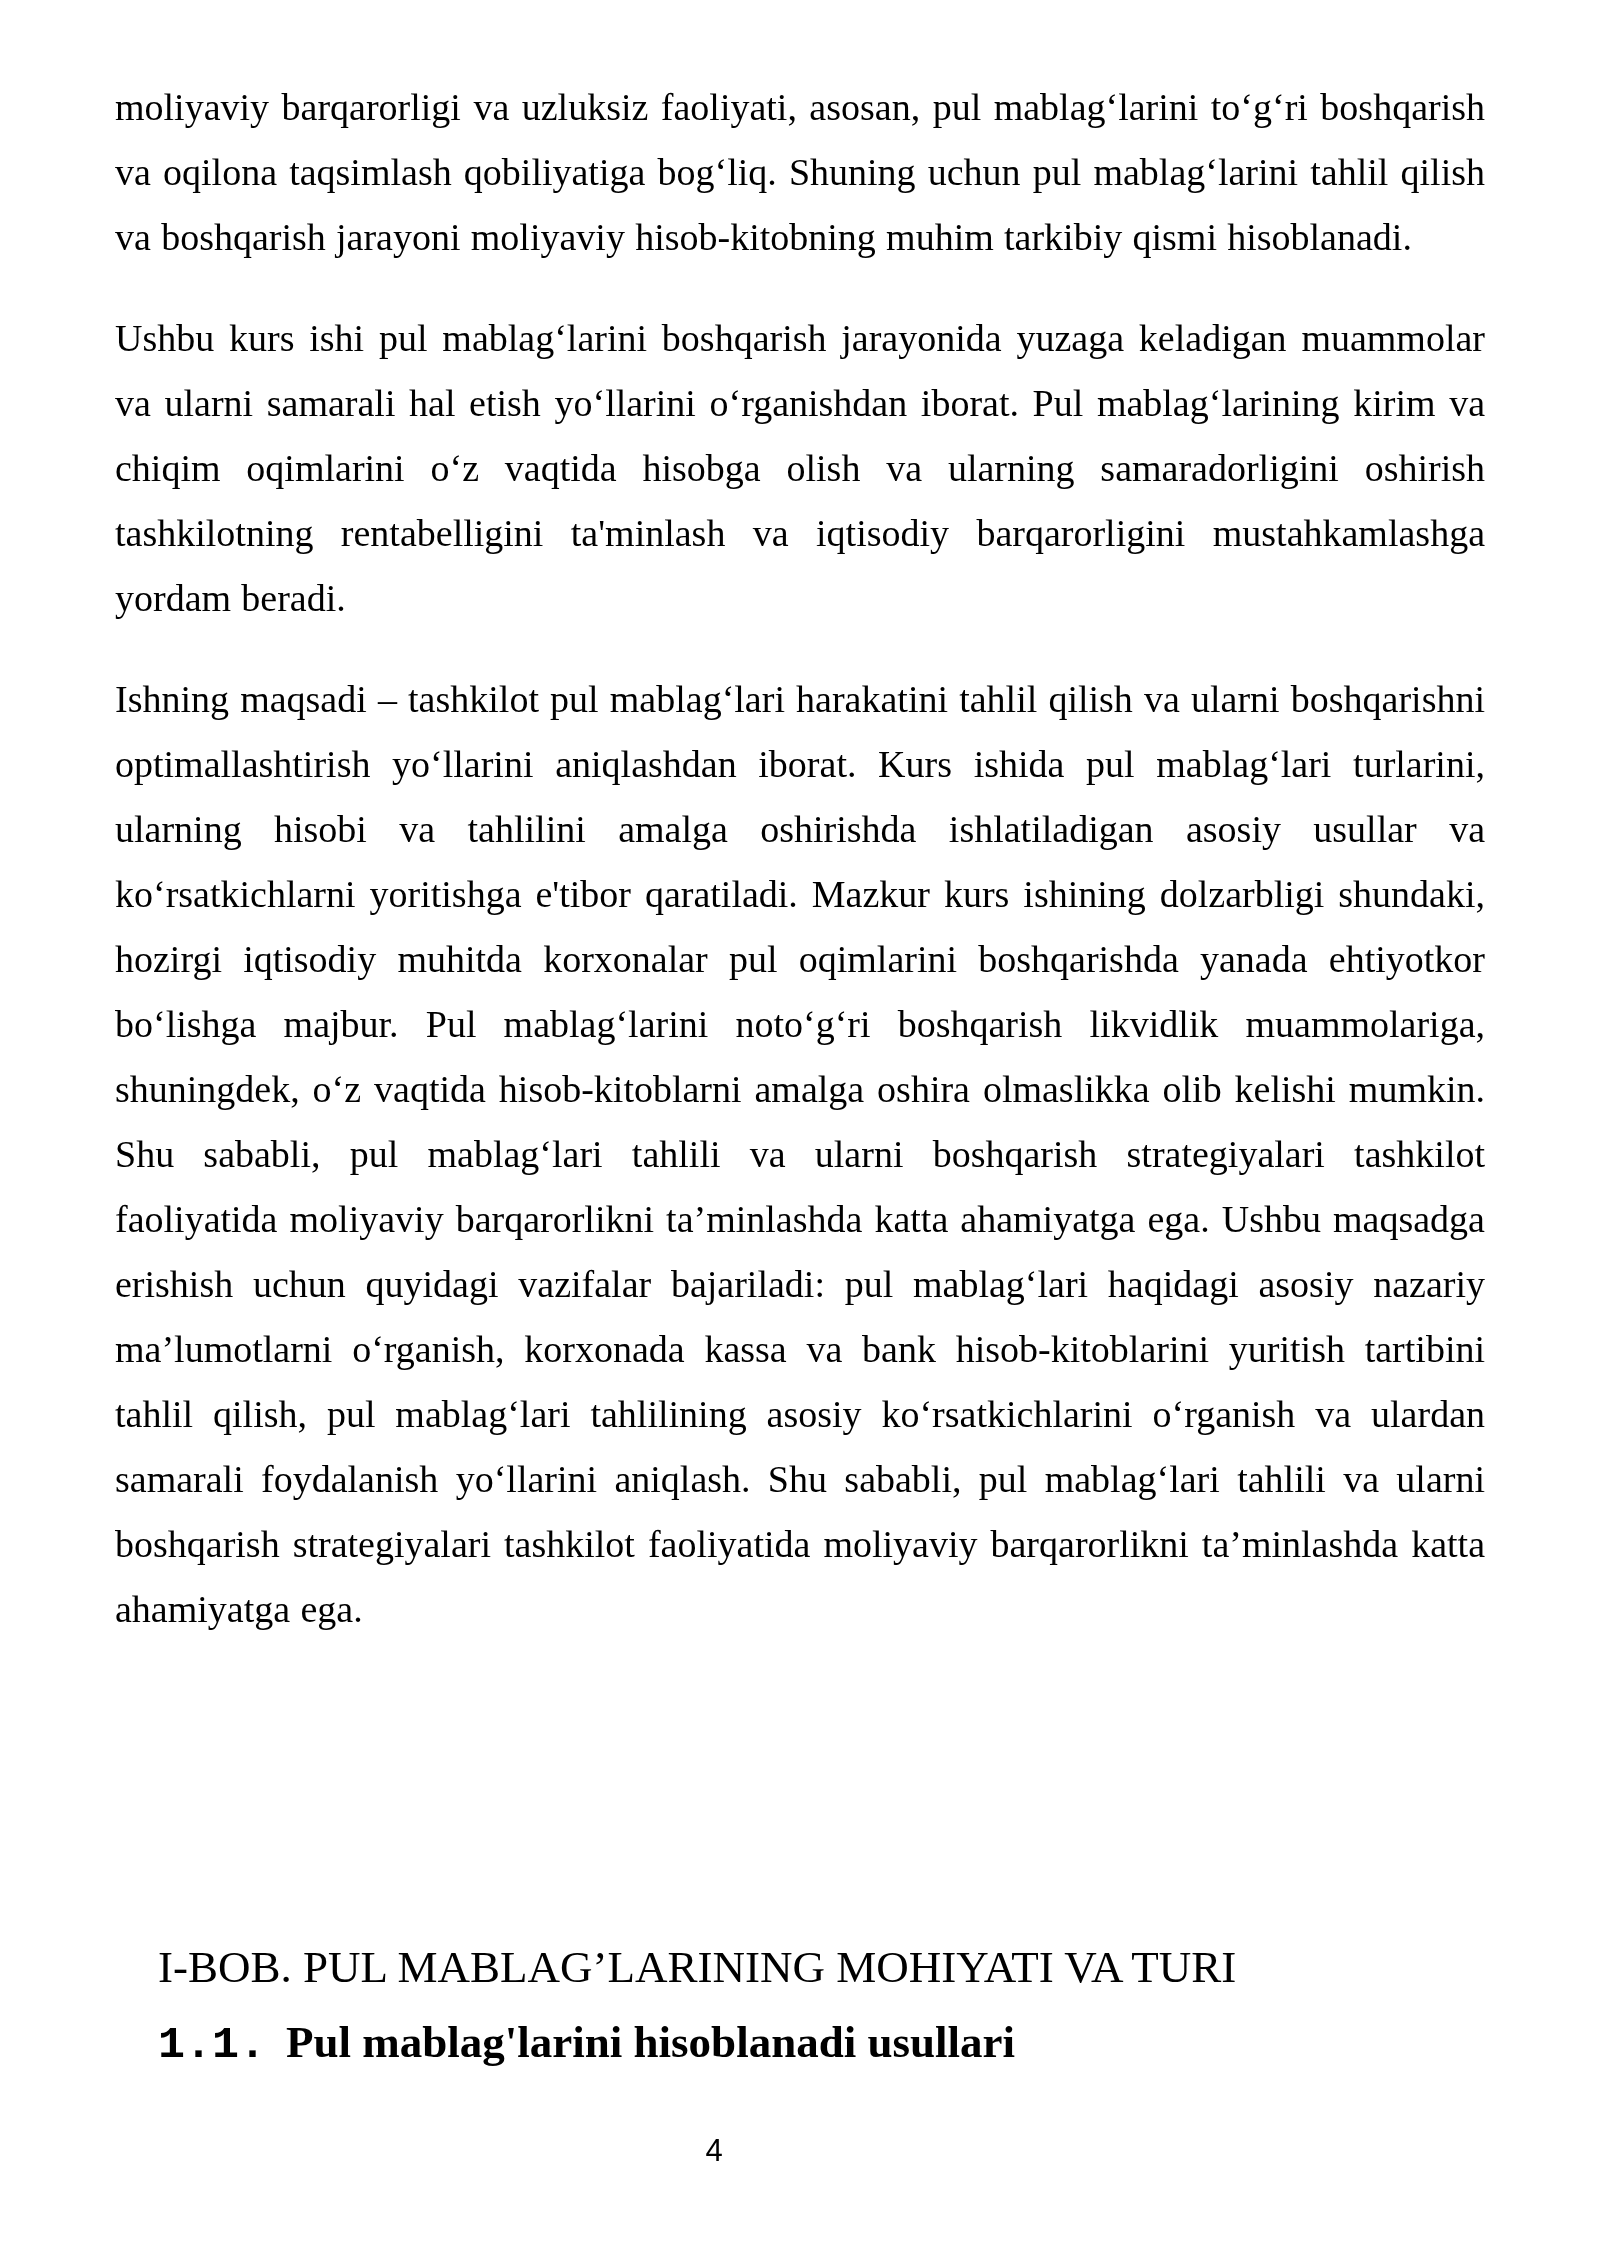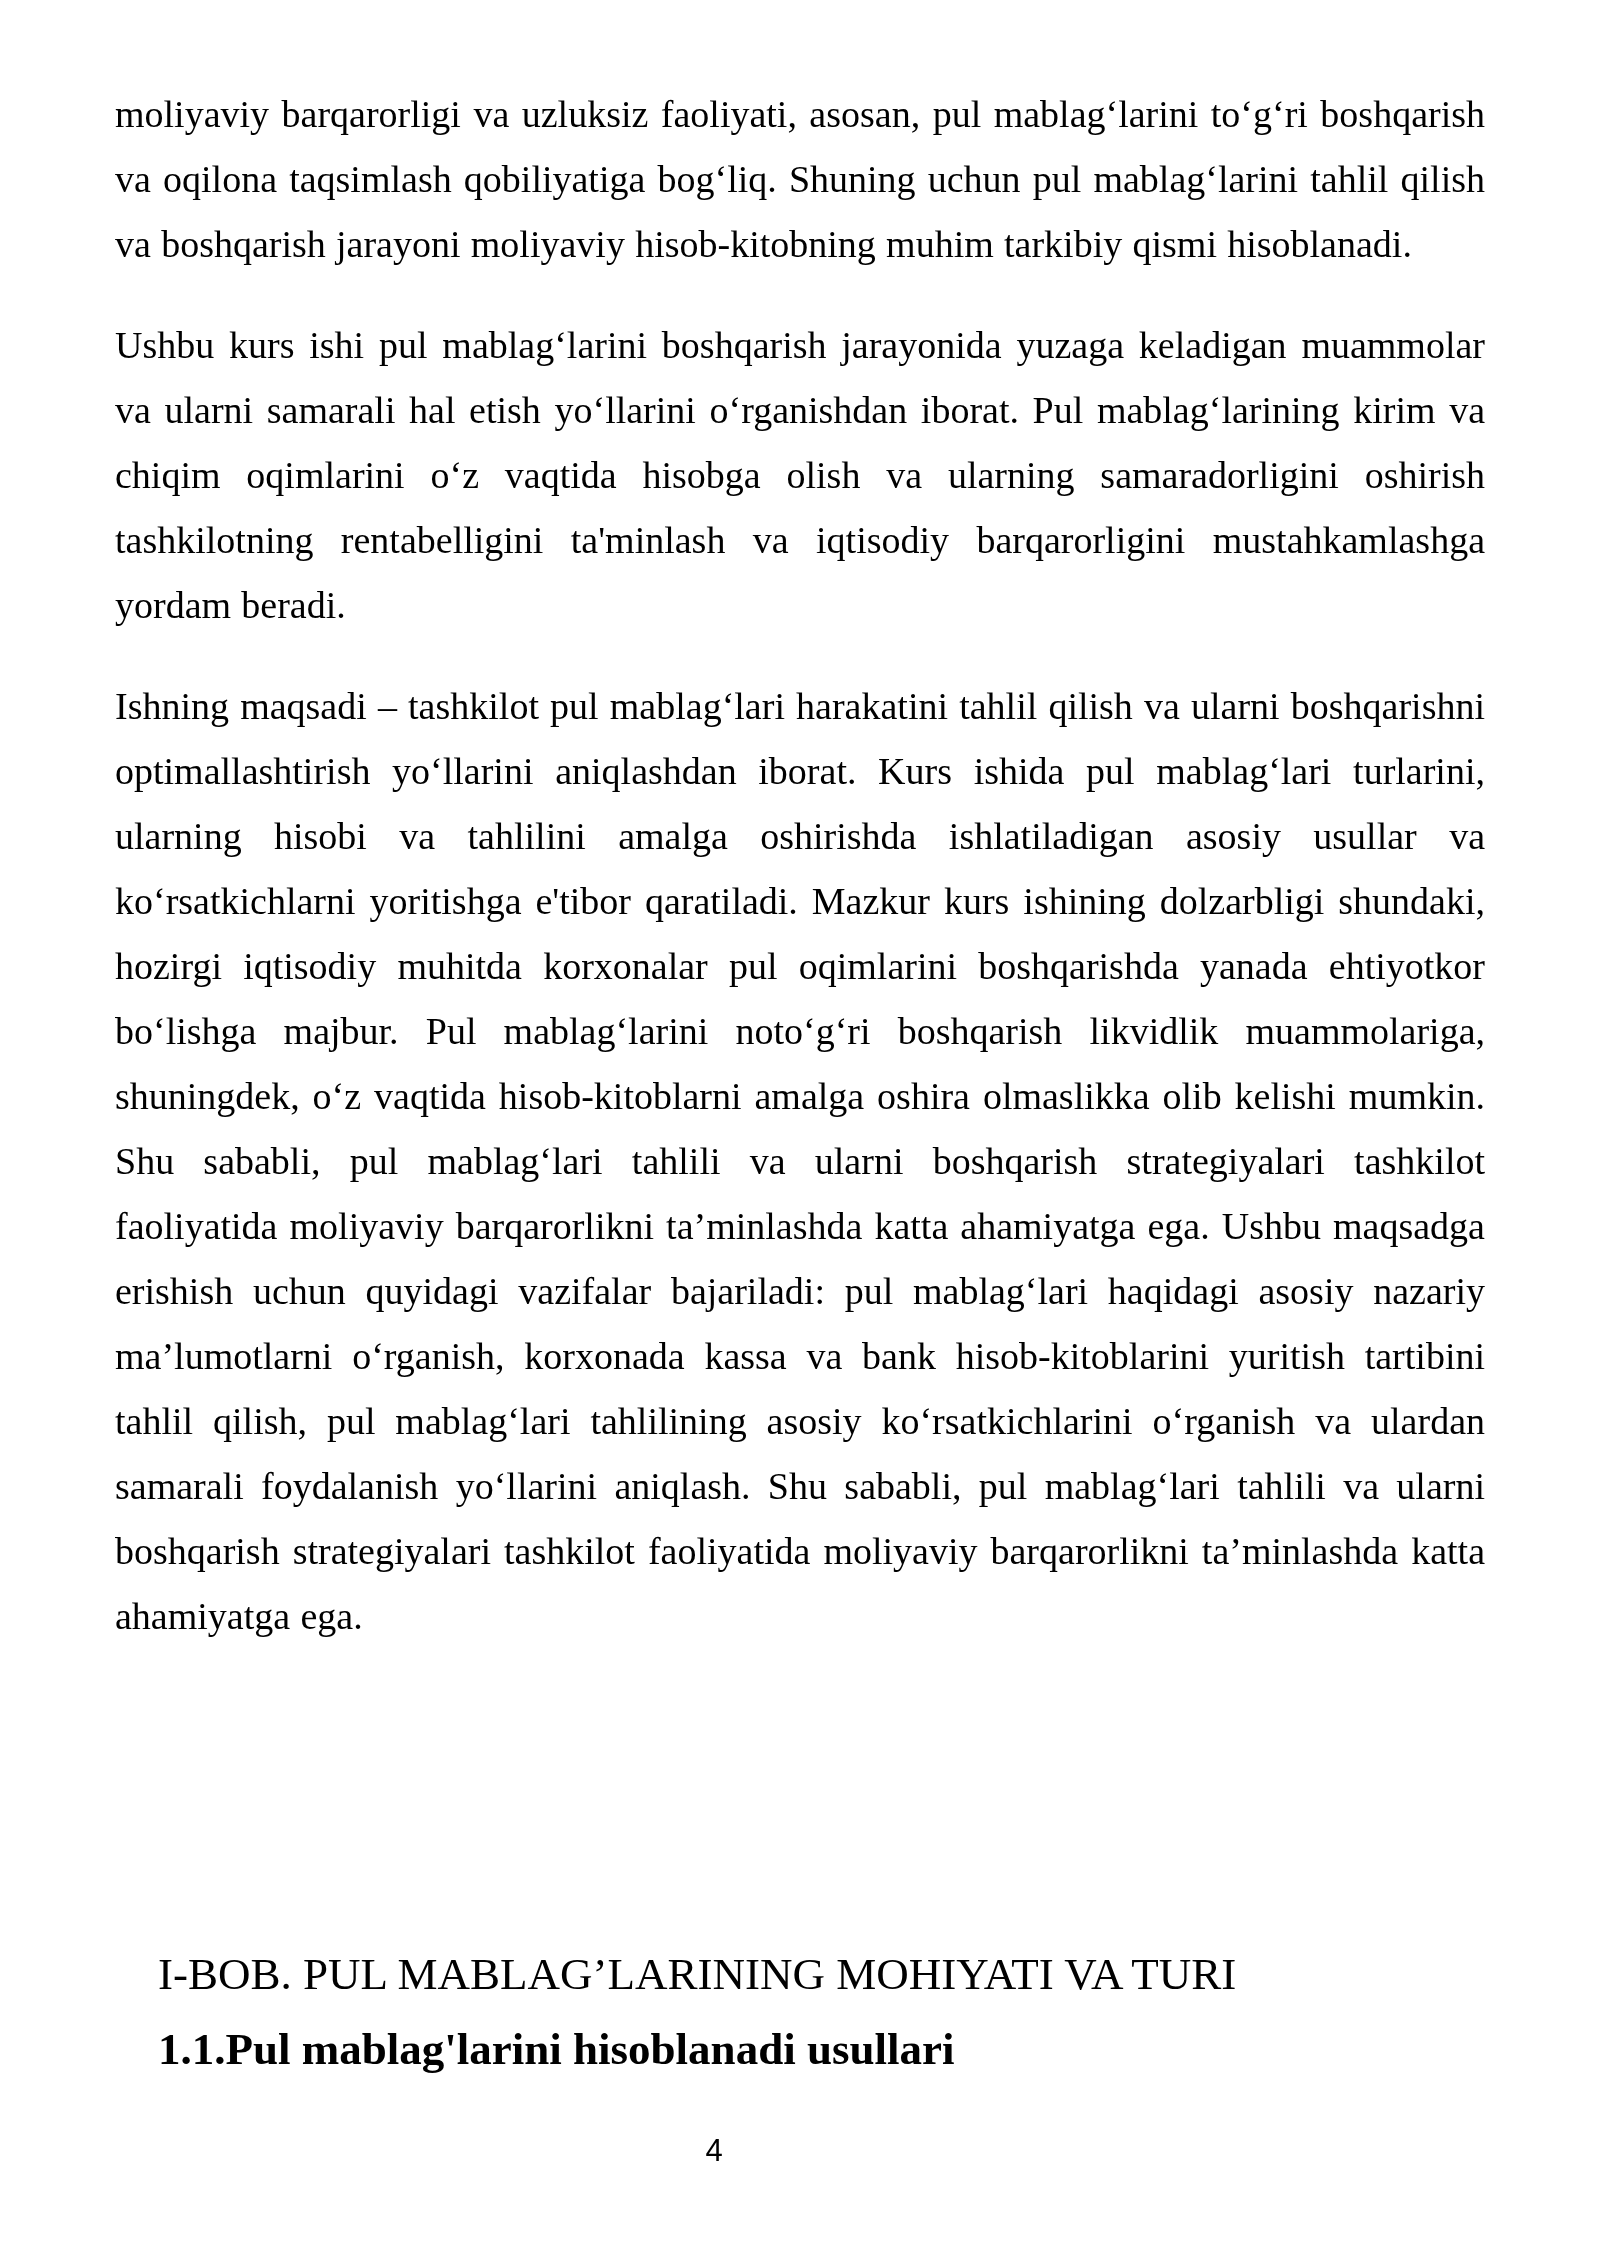--- a/index.html
+++ b/index.html
@@ -12,21 +12,21 @@
     width: 1600px;
     height: 2262px;
     background: #ffffff;
     color: #000000;
     font-family: "Liberation Serif", "DejaVu Serif", serif;
     overflow: hidden;
     box-sizing: border-box;
   }
   .content {
     position: absolute;
-    top: 16px;
+    top: 9px;
     left: 115px;
     width: 1370px;
     padding-top: 66px;
     box-sizing: content-box;
   }
   .body-paragraph {
     margin: 0 0 36px 0;
     font-size: 38px;
     line-height: 65px;
     text-align: justify;
@@ -46,21 +46,22 @@
   }
   .section-heading {
     margin: 0 0 0 43px;
     font-size: 45px;
     line-height: 75px;
     font-weight: bold;
     text-align: left;
   }
   .section-heading .section-number {
     display: inline-block;
-    margin-right: 0;
+    margin-right: 20px;
+    font-family: Liberation Mono, monospace;
   }
   .page-number {
     position: absolute;
     top: 2134px;
     left: 714px;
     transform: translateX(-50%);
     font-family: "Liberation Sans", "DejaVu Sans", sans-serif;
     font-size: 31px;
     line-height: 34px;
     color: #000000;

